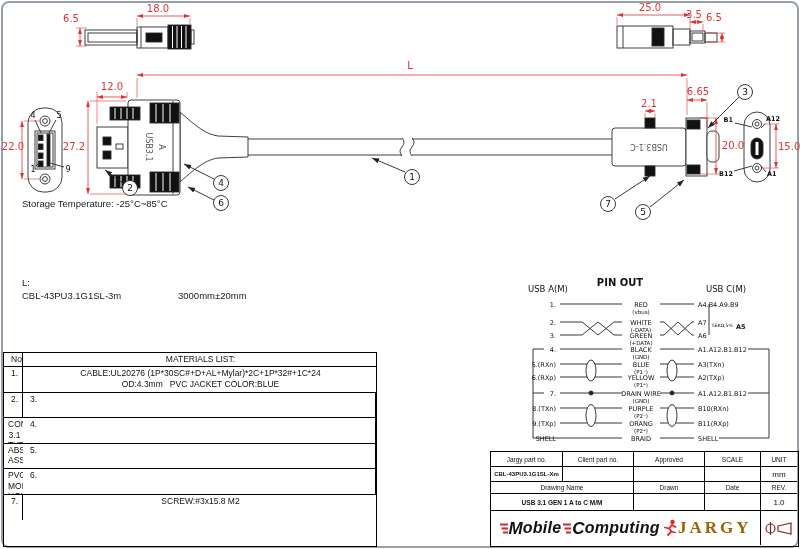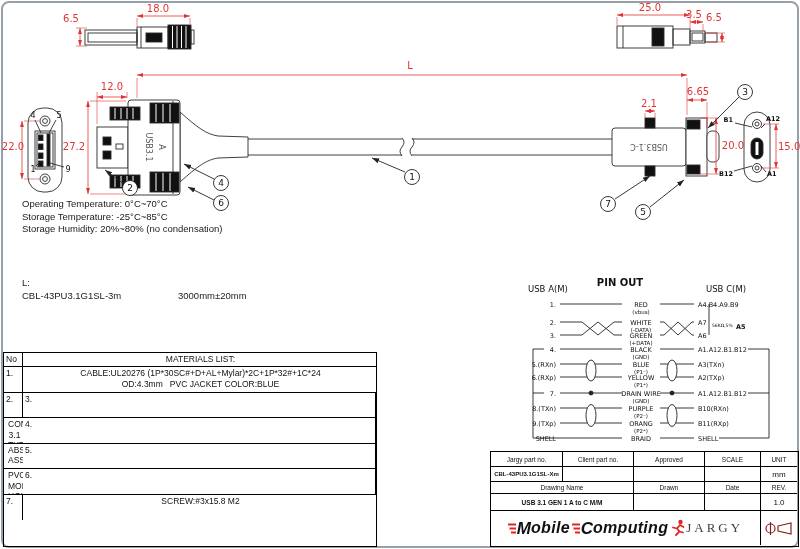--- a/index.html
+++ b/index.html
@@ -7,38 +7,38 @@
   .frame{position:absolute;inset:1px;border:2px solid #97a0a9;border-radius:8px;pointer-events:none;}
   svg text{font-family:"DejaVu Sans","Liberation Sans",sans-serif;}
   .dimtext{fill:#e03434;font-size:10px;}
   .notes{position:absolute;left:22px;top:198px;font-size:9.5px;line-height:12.5px;color:#1a1a1a;}
   .lenspec{position:absolute;left:22px;top:276px;font-size:9.5px;line-height:13px;color:#1a1a1a;}
   .lenspec .val{position:absolute;left:156px;top:13px;white-space:nowrap;}
   
   .materials{position:absolute;left:3px;top:352px;width:372px;height:193px;border:1px solid #000;display:grid;grid-template-columns:19px 1fr;grid-template-rows:14px repeat(7,1fr);font-size:8.5px;color:#111;}
   .materials .cell{border-right:1px solid #000;border-bottom:1px solid #000;padding:1px 2px;overflow:hidden;}
   .materials .desc{border-right:none;white-space:pre-wrap;line-height:10.5px;padding-left:4px;text-align:center;}
-  .materials .no{text-align:left;padding-left:2px;}
+  .materials .no{text-align:left;padding-left:7px;}
   .materials .lastrow{border-bottom:none;}
   .materials .hdr{font-size:8.5px;}
   
   .tblock{position:absolute;left:490px;top:451px;width:307px;height:94px;border:1px solid #000;display:grid;grid-template-columns:72px 71px 71px 56px 36px;grid-template-rows:15px 15px 12px 17px 34px;color:#111;}
   .tblock .c{border-right:1px solid #000;border-bottom:1px solid #000;display:flex;align-items:center;justify-content:center;font-size:6.5px;overflow:hidden;}
   .tblock .nr{border-right:none;}
   .tblock .nb{border-bottom:none;}
   .tblock .sp2{grid-column:span 2;}
   .tblock .sp4{grid-column:span 4;}
   .tblock .bold{font-weight:bold;}
   .tblock .big{font-size:8px;}
   .tblock .pn{font-size:6px;font-weight:bold;}
   .logo-row{display:flex;align-items:center;justify-content:space-between;padding:0 6px;}
   .mclogo{display:flex;align-items:center;font-style:italic;font-weight:bold;color:#111;}
   .mclogo .cap{font-size:17px;line-height:1;}
   .mclogo .rest{font-size:16px;letter-spacing:.3px;}
-  .jargy{font-family:"Liberation Serif","DejaVu Serif",serif;font-weight:normal;font-size:13px;color:#404040;letter-spacing:3px;}
+  .jargy{font-family:"Liberation Serif","DejaVu Serif",serif;font-weight:bold;font-size:17px;color:#a16207;letter-spacing:3px;}
 </style>
 </head>
 <body>
 
 <div class="frame"></div>
 
 <svg width="800" height="272" style="position:absolute;left:0;top:0;" viewBox="0 0 800 272">
   <defs>
     <marker id="ra" markerWidth="9" markerHeight="8" refX="8" refY="4" orient="auto-start-reverse">
         <path d="M8,4 L0,1.4 L0,6.6 Z" fill="#e03434"></path>
@@ -257,23 +257,21 @@
     <line x1="214" y1="200" x2="188" y2="187" marker-end="url(#ba)"></line>
     <circle cx="221" cy="203" r="7.5"></circle>
     <text x="221" y="206" text-anchor="middle" fill="#111" stroke="none">6</text>
     <line x1="615" y1="199" x2="650" y2="176" marker-end="url(#ba)"></line>
     <circle cx="608" cy="204" r="7.5"></circle>
     <text x="608" y="207" text-anchor="middle" fill="#111" stroke="none">7</text>
   </g>
 </svg>
 
 <div class="notes">
-  <div>Operating Temperature: 0°C~70°C</div>
   <div>Storage Temperature: -25°C~85°C</div>
-  <div>Storage  Humidity: 20%~80% (no condensation)</div>
 </div>
 
 <div class="lenspec">
   <div>L:</div>
   <div>CBL-43PU3.1G1SL-3m</div>
   <div class="val">3000mm±20mm</div>
 </div>
 
 <div class="materials">
   <div class="cell no hdr">No</div>

